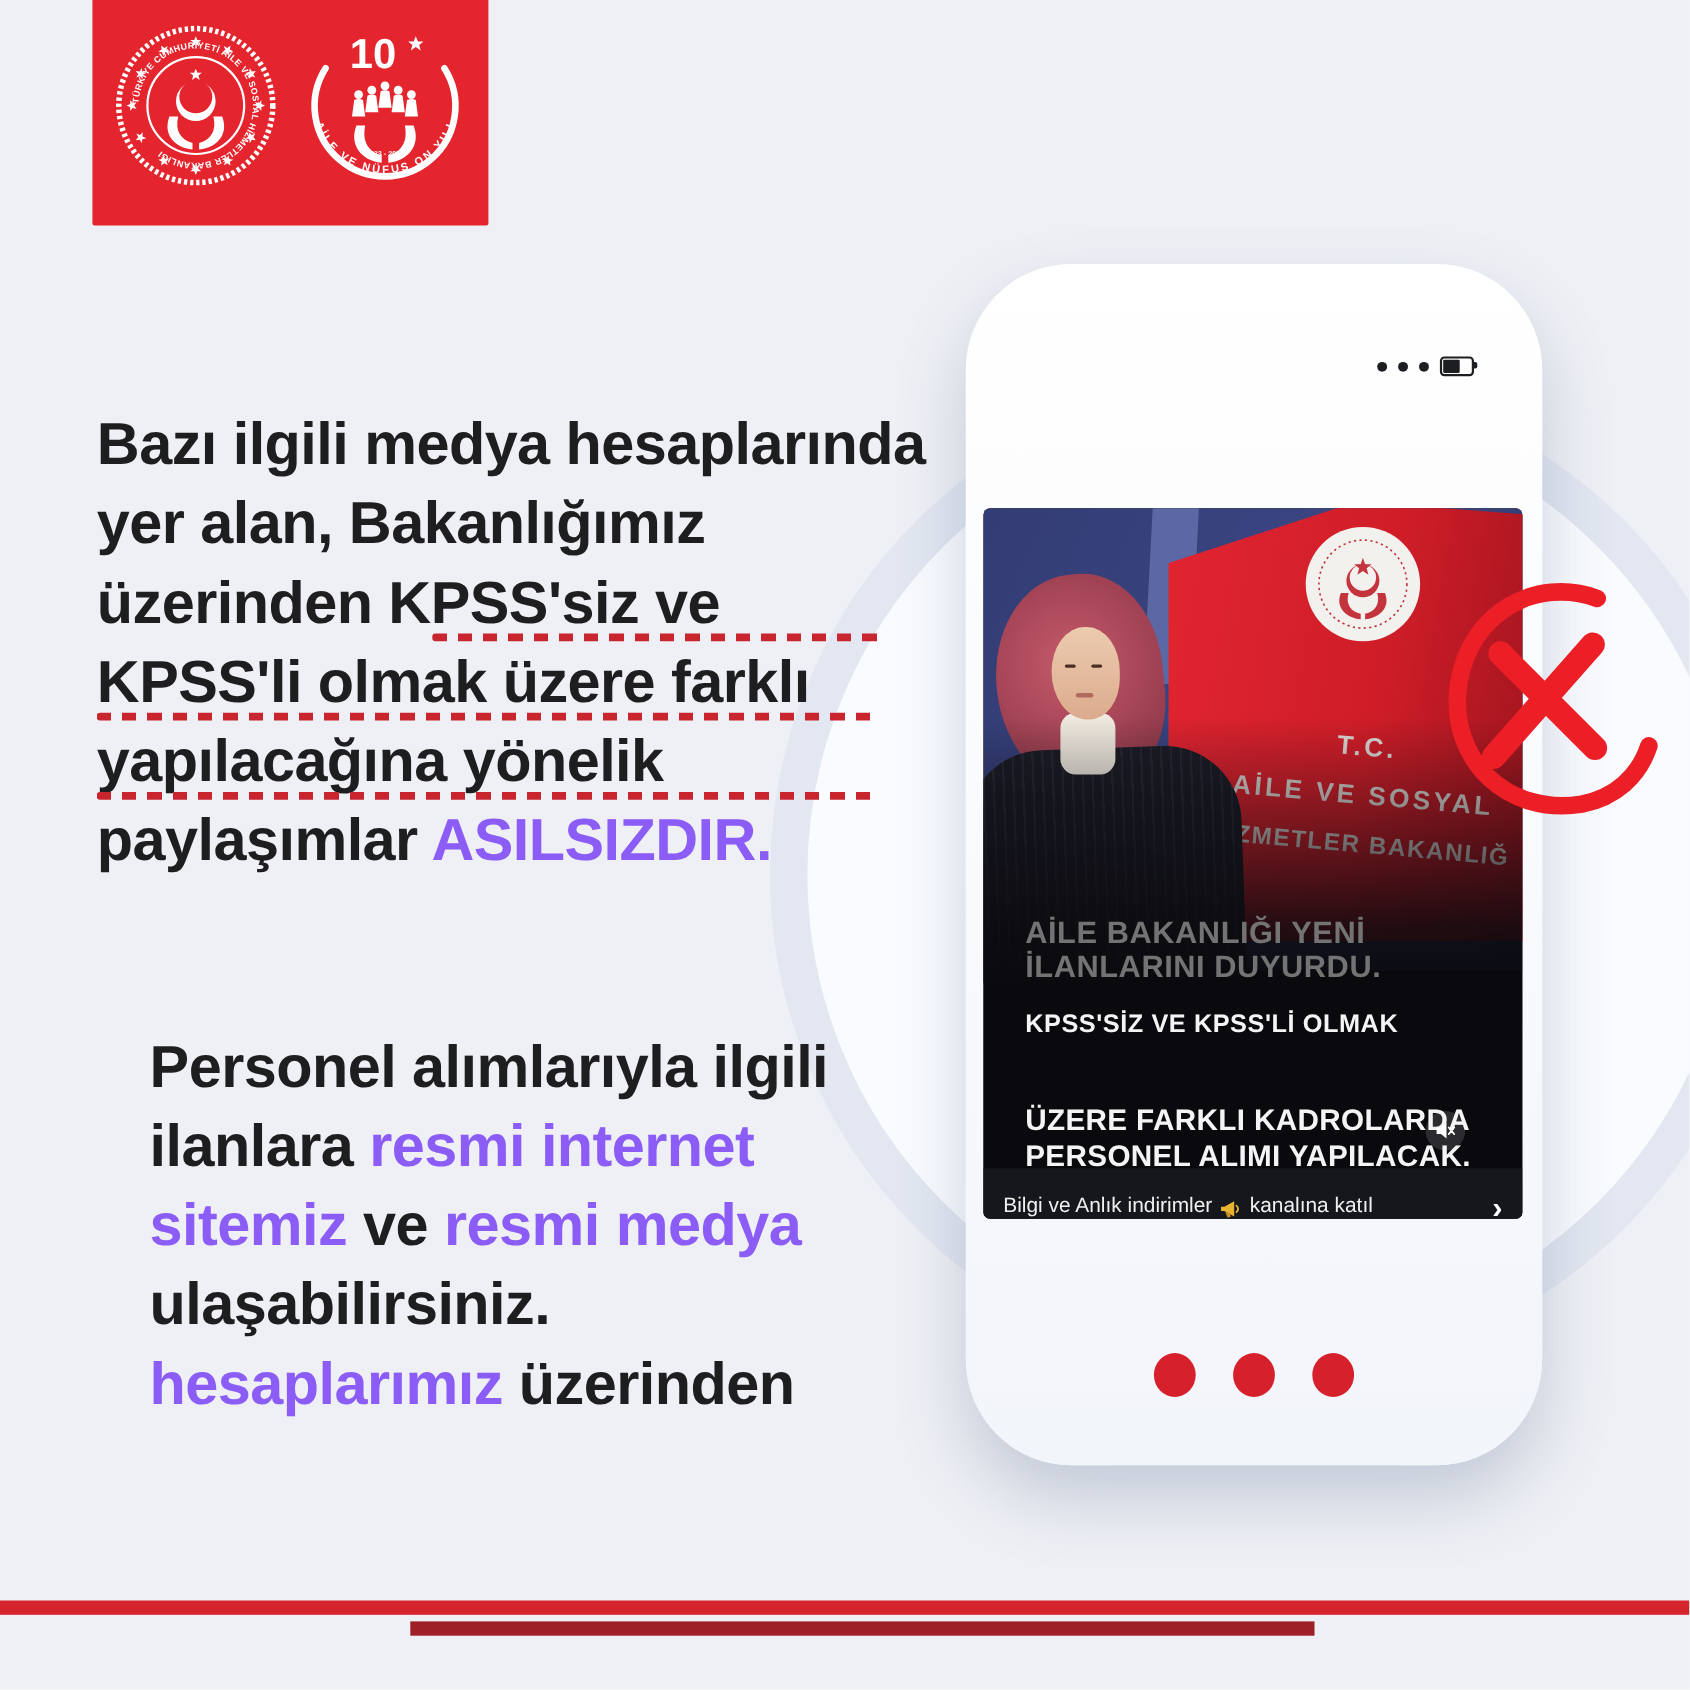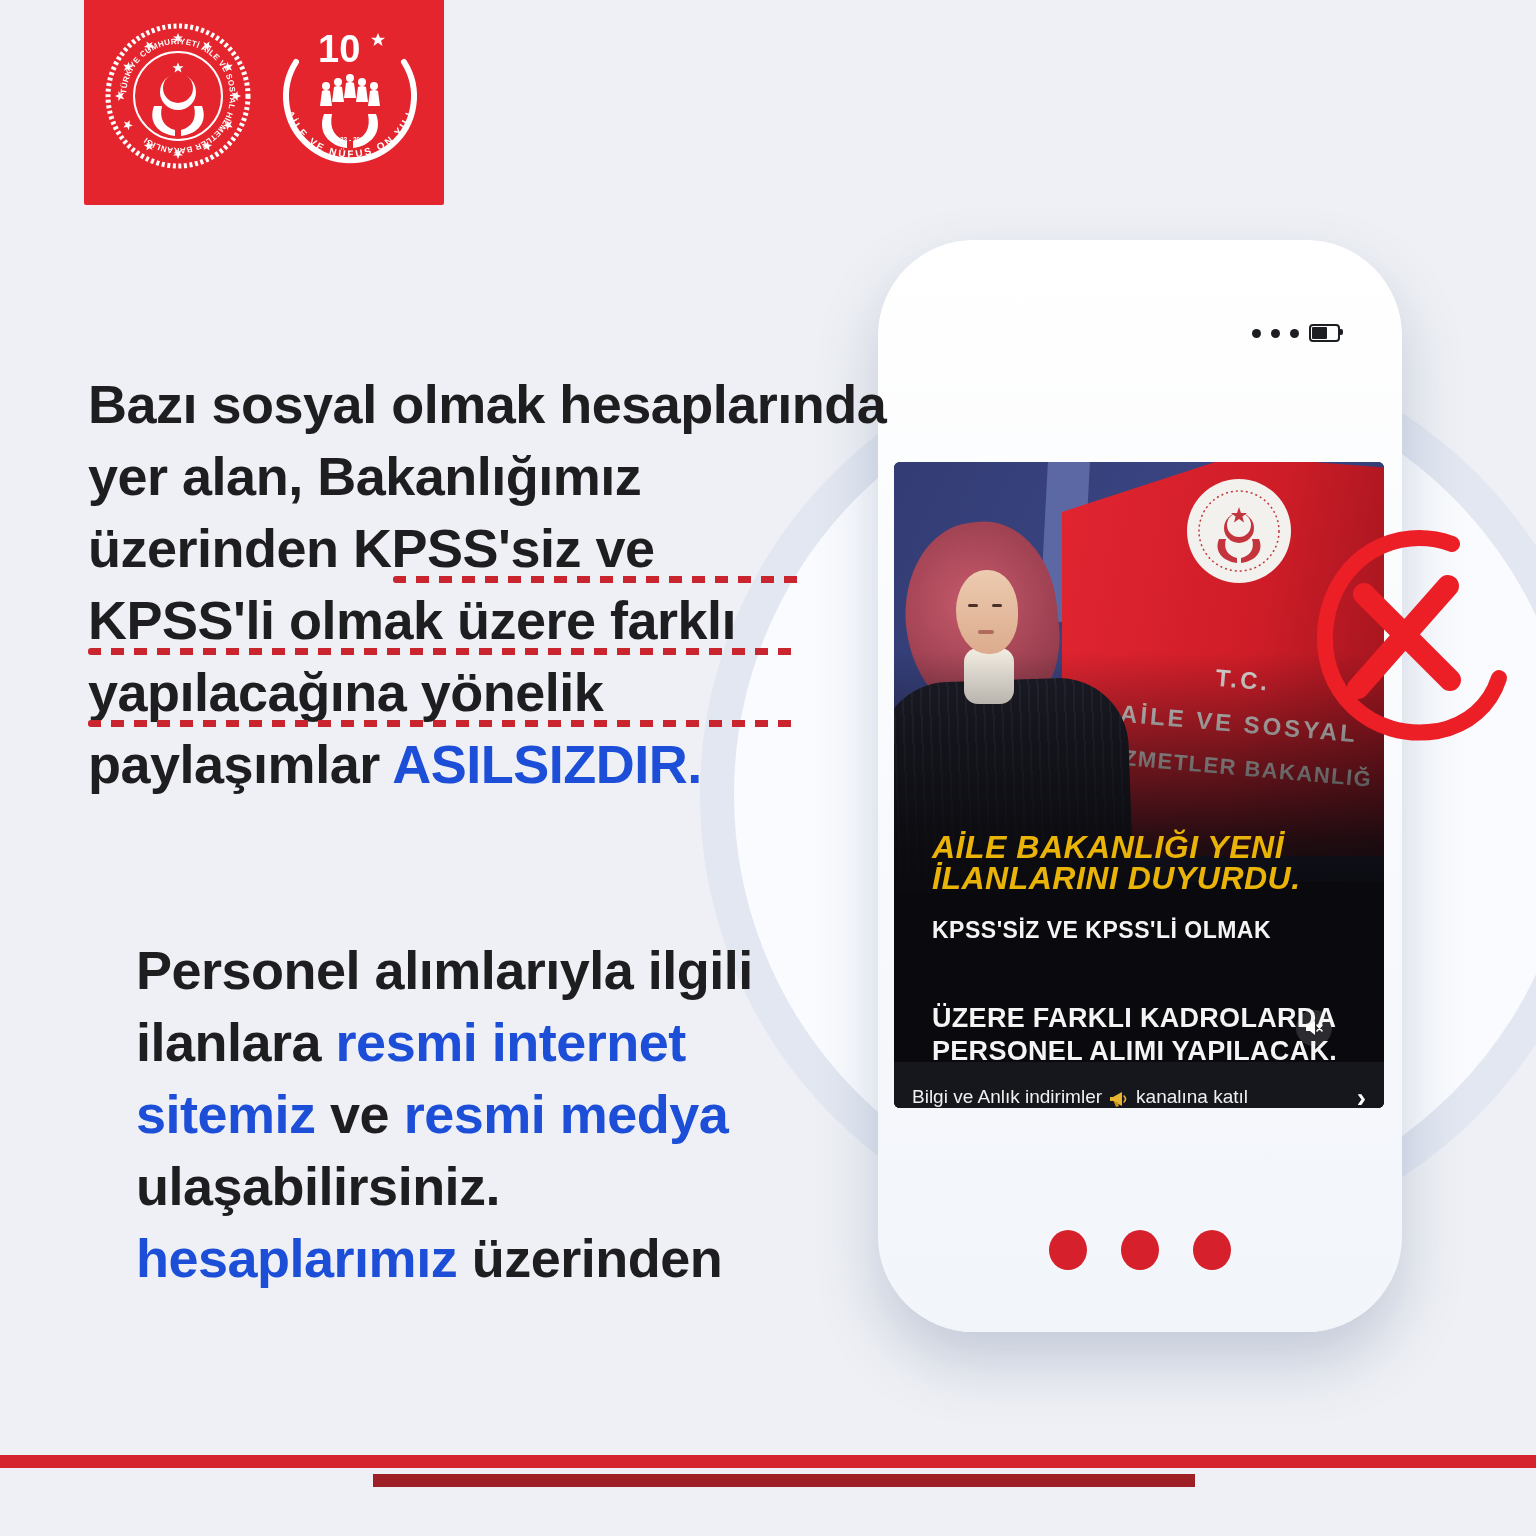--- a/index.html
+++ b/index.html
@@ -14,21 +14,21 @@
   .brand-box{position:absolute;left:84px;top:-14px;width:360px;height:219px;background:#e5252e;
     border-radius:2px;display:flex;align-items:center;justify-content:center;gap:14px;}
   .brand-box svg{display:block;}
 
   
   .para{position:absolute;left:88px;width:740px;z-index:30;}
   .p1{top:368px;}
   .p2{top:934px;margin-left:48px;}
   .line{height:72px;line-height:72px;font-size:54px;font-weight:800;color:#1e1e20;
     letter-spacing:-0.5px;white-space:nowrap;}
-  .line .red{color:#1d4ed8;}
+  .line .red{color:#8b5cf6;}
   .dash{position:absolute;height:7px;border-radius:3px;z-index:29;
     background:repeating-linear-gradient(90deg,#c9252e 0 13px,transparent 13px 23px);}
   .dash1{left:305px;top:208px;width:412px;}
   .dash2{left:0px;top:280px;width:706px;}
   .dash3{left:0px;top:352px;width:706px;}
 
   
   .phone{position:absolute;left:878px;top:240px;width:524px;height:1092px;border-radius:96px;
     background:linear-gradient(180deg,#ffffff 0%,#f2f5fa 100%);
     box-shadow:0 30px 60px rgba(70,90,130,0.25);z-index:20;}
@@ -60,22 +60,22 @@
   .face{position:absolute;left:62px;top:58px;width:62px;height:84px;border-radius:50% 50% 46% 54%;
     background:linear-gradient(180deg,#eccbaf 0%,#dcab8d 100%);}
   .eye{position:absolute;width:10px;height:3px;border-radius:2px;background:#4a3026;top:34px;}
   .eye.l{left:12px;} .eye.r{left:36px;}
   .mouth{position:absolute;left:22px;top:60px;width:16px;height:4px;border-radius:2px;background:#b06b5e;}
   .neck{position:absolute;left:70px;top:136px;width:50px;height:56px;border-radius:14px;background:#efe9df;}
   .jacket{position:absolute;left:-14px;top:168px;width:250px;height:210px;border-radius:70px 70px 0 0;
     background:repeating-linear-gradient(90deg,#1a1b24 0 7px,#252633 7px 9px);transform:rotate(-2deg);}
   .shade{position:absolute;left:0;top:190px;width:490px;height:456px;
     background:linear-gradient(180deg,rgba(10,10,14,0) 0%,rgba(10,10,14,.88) 42%,#0a0a0e 58%);}
-  .cap-red{position:absolute;left:38px;top:370px;color:#eab308;font-weight:800;font-size:32px;
-    line-height:31px;letter-spacing:.5px;font-style:italic;}
+  .cap-red{position:absolute;left:38px;top:370px;color:#737373;font-weight:800;font-size:28px;
+    line-height:31px;letter-spacing:.5px;}
   .cap-w1{position:absolute;left:38px;top:455px;color:#f4f4f4;font-weight:800;font-size:23px;letter-spacing:.5px;}
   .cap-w2{position:absolute;left:38px;top:520px;color:#f4f4f4;font-weight:800;font-size:27px;line-height:33px;letter-spacing:.3px;margin-top:20px;}
   .mute{position:absolute;left:402px;top:548px;width:36px;height:36px;border-radius:50%;
     background:rgba(255,255,255,.14);display:flex;align-items:center;justify-content:center;}
   .joinbar{position:absolute;left:0;top:600px;width:490px;height:46px;background:#15171c;
     display:flex;align-items:flex-end;padding:0 18px;box-sizing:border-box;color:#f0f0f0;font-size:19px;gap:6px;}
   .joinbar .chev{margin-left:auto;font-size:28px;line-height:20px;color:#fff;font-weight:bold;}
 
   .phone-dots{position:absolute;left:50%;transform:translateX(-50%);top:990px;display:flex;gap:34px;}
   .pdot{width:38px;height:40px;border-radius:50%;background:#d6202c;}
@@ -248,21 +248,21 @@
       <div class="pdot"></div>
     </div>
   </div>
 
   <svg class="stamp" viewBox="0 0 214 224">
     <path d="M 150 22 C 95 2 34 34 24 100 C 14 170 70 220 136 209 C 166 203 188 184 197 156" fill="none" stroke="#ec1e26" stroke-width="16" stroke-linecap="round"></path>
     <path d="M 62 72 L 148 158 M 146 64 L 56 166" fill="none" stroke="#ec1e26" stroke-width="22" stroke-linecap="round"></path>
   </svg>
 
   <div class="para p1">
-    <div class="line"><span>Bazı sosyal olmak hesaplarında</span></div>
+    <div class="line"><span>Bazı ilgili medya hesaplarında</span></div>
     <div class="line"><span>yer alan, Bakanlığımız</span></div>
     <div class="line"><span>üzerinden KPSS'siz ve</span></div>
     <div class="line"><span>KPSS'li olmak üzere farklı</span></div>
     <div class="line"><span>yapılacağına yönelik</span></div>
     <div class="line"><span>paylaşımlar </span><span class="red">ASILSIZDIR.</span></div>
     <div class="dash dash1"></div>
     <div class="dash dash2"></div>
     <div class="dash dash3"></div>
   </div>
 

